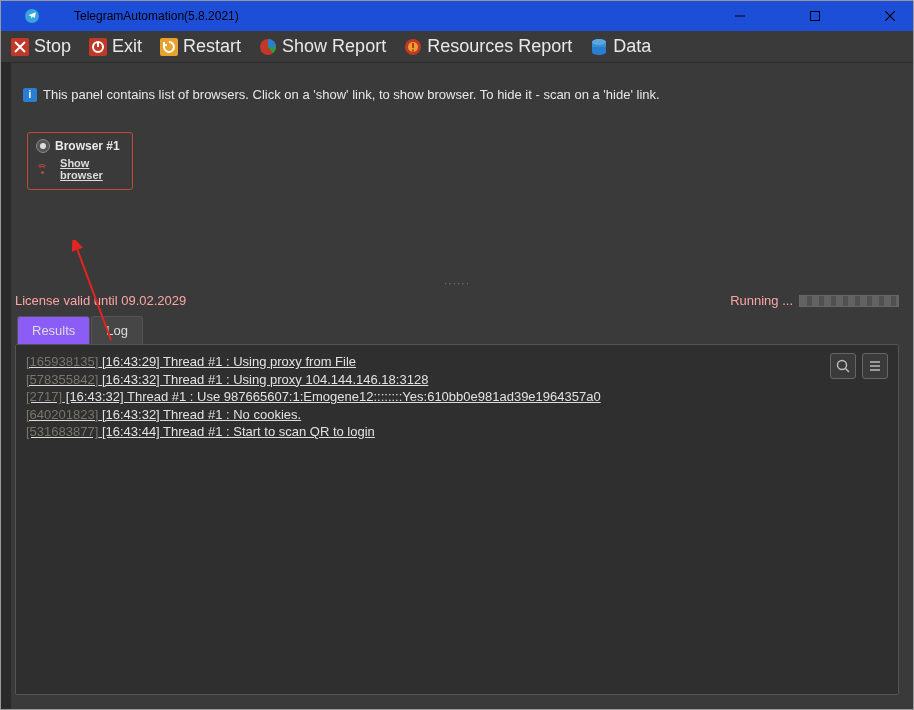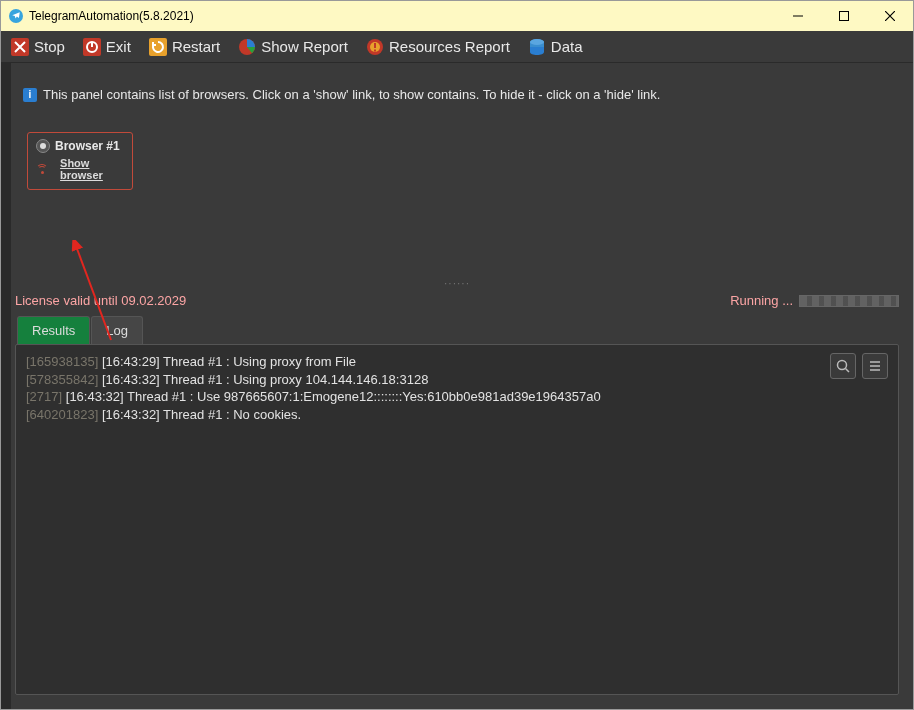--- a/index.html
+++ b/index.html
@@ -14,26 +14,27 @@
 .window {
   width: 914px;
   height: 710px;
   background: #fff;
   display: flex;
   flex-direction: column;
   border: 1px solid #999;
 }
 .titlebar {
   height: 30px;
-  background: #fef9c3;
-  display: flex;
-  align-items: center;
-  padding-left: 8px;
+  background: #1d4ed8;
+  display: flex;
+  align-items: center;
+  padding-left: 24px;
   color: #000;
   font-size: 12px;
+  gap: 29px;
 }
 .titlebar .app-icon {
   width: 14px; height: 14px;
   border-radius: 50%;
   background: #37a4de;
   margin-right: 6px;
   display: flex;
   align-items: center;
   justify-content: center;
 }
@@ -51,21 +52,21 @@
   align-items: center;
   padding: 0 6px;
   gap: 10px;
   border-bottom: 1px solid #2a2a2a;
 }
 .tool-item {
   display: flex;
   align-items: center;
   gap: 5px;
   color: #e8e8e8;
-  font-size: 15px;
+  font-size: 18px;
   padding: 2px 4px;
 }
 .tool-icon {
   width: 18px; height: 18px;
   display: flex; align-items: center; justify-content: center;
 }
 .main {
   flex: 1;
   display: flex;
   flex-direction: column;
@@ -155,38 +156,39 @@
 }
 .tabs {
   display: flex;
   padding-left: 16px;
   gap: 1px;
 }
 .tab {
   padding: 6px 14px;
   color: #dcdcdc;
   font-size: 13px;
-  background: #15803d;
+  background: #8b5cf6;
   border: 1px solid #555;
   border-bottom: none;
   border-radius: 3px 3px 0 0;
 }
 .tab.active { background: #464646; }
 .log-panel {
   margin: 0 14px 14px 14px;
   flex: 1;
   background: #2f2f2f;
   border: 1px solid #555;
   border-radius: 2px;
   padding: 8px 10px;
   color: #dcdcdc;
   font-size: 13px;
   font-family: "Segoe UI", Tahoma, sans-serif;
   position: relative;
   overflow: hidden;
+  text-decoration: underline;
 }
 .log-line { white-space: pre; line-height: 1.35; }
 .log-id { color: #79756a; }
 .log-msg { color: #e2e2e2; }
 .log-tools {
   position: absolute; top: 8px; right: 10px;
   display: flex; gap: 6px;
 }
 .log-tool {
   width: 26px; height: 26px;
@@ -287,21 +289,21 @@
       </span>
       <span>Data</span>
     </div>
   </div>
 
   <div class="main">
     <div class="left-bar"></div>
 
     <div class="info-row">
       <span class="info-icon">i</span>
-      <span>This panel contains list of browsers. Click on a 'show' link, to show contains. To hide it - click on a 'hide' link.</span>
+      <span>This panel contains list of browsers. Click on a 'show' link, to show browser. To hide it - scan on a 'hide' link.</span>
     </div>
 
     <div class="browser-card">
       <div class="row1">
         <span class="chrome-icon"></span>
         <span>Browser #1</span>
       </div>
       <div class="row2">
         <span class="wifi-icon">
           <span class="arc a1"></span>
@@ -349,17 +351,18 @@
           <svg width="14" height="14" viewBox="0 0 14 14">
               <path d="M2 3h10M2 7h10M2 11h10" stroke="#bbb" stroke-width="1.5"></path>
             </svg>
         </div>
       </div>
       <div id="log-lines">
           <div class="log-line"><span class="log-id">[165938135]</span><span class="log-msg"> [16:43:29] Thread #1 : Using proxy from File</span></div>
           <div class="log-line"><span class="log-id">[578355842]</span><span class="log-msg"> [16:43:32] Thread #1 : Using proxy 104.144.146.18:3128</span></div>
           <div class="log-line"><span class="log-id">[2717]</span><span class="log-msg"> [16:43:32] Thread #1 : Use 987665607:1:Emogene12::::::::Yes:610bb0e981ad39e1964357a0</span></div>
           <div class="log-line"><span class="log-id">[640201823]</span><span class="log-msg"> [16:43:32] Thread #1 : No cookies.</span></div>
+          <div class="log-line"><span class="log-id">[531683877]</span><span class="log-msg"> [16:43:44] Thread #1 : Start to scan QR to login</span></div>
         </div>
     </div>
 
   </div>
 </div>
 
 </body></html>

